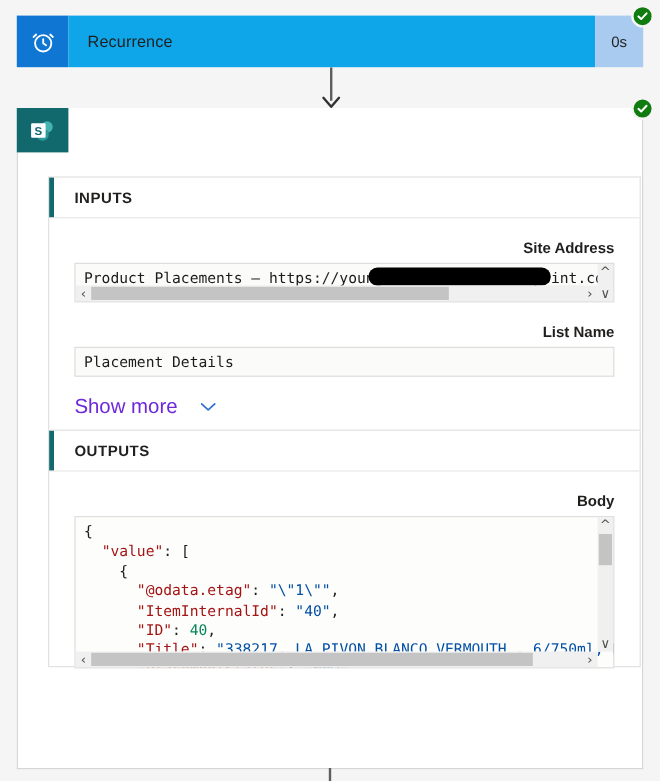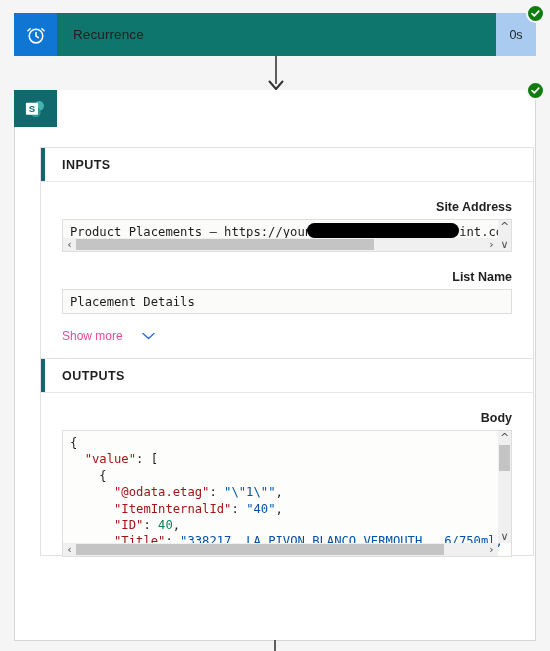--- a/index.html
+++ b/index.html
@@ -227,22 +227,22 @@
     position: absolute;
     background: #000000;
     border-radius: 9px;
   }
 
   
   .show-more {
     display: inline-flex;
     align-items: center;
     gap: 19px;
-    font-size: 12px;
-    color: #ec4899;
+    font-size: 17px;
+    color: #6d28d9;
     margin-top: 15px;
     cursor: pointer;
   }
   .show-more .chev { color: #2b6fd1; display: flex; }
 
   
   #json-box {
     position: relative;
     background: #fdfdfc;
     border: 1px solid #dededc;
@@ -270,21 +270,21 @@
 
   <div class="node" id="node-recurrence">
     <div class="node-icon" style="background: rgb(15, 118, 212);">
       <svg width="22" height="22" viewBox="0 0 24 24" fill="none" stroke="#ffffff" stroke-width="1.7" stroke-linecap="round">
         <circle cx="12" cy="13.2" r="7.4"></circle>
         <path d="M12 9.4 L12 13.2 L14.6 14.9"></path>
         <path d="M5.6 5.2 L3.2 7.4"></path>
         <path d="M18.4 5.2 L20.8 7.4"></path>
       </svg>
     </div>
-    <div class="node-title" style="background: #0f766e;">Recurrence</div>
+    <div class="node-title" style="background: #0ea5e9;">Recurrence</div>
     <div class="node-duration" style="background: rgb(169, 203, 239);">0s</div>
     <div class="status-badge" style="background: rgb(16, 124, 16);">
       <svg width="11" height="11" viewBox="0 0 12 12">
           <path d="M2.2 6.2 L4.7 8.6 L9.6 3.4" stroke="#ffffff" stroke-width="1.8" fill="none" stroke-linecap="round" stroke-linejoin="round"></path>
         </svg>
     </div>
   </div>
 
   <div id="connector-arrow">
     <svg width="30" height="36" viewBox="0 0 30 36">

